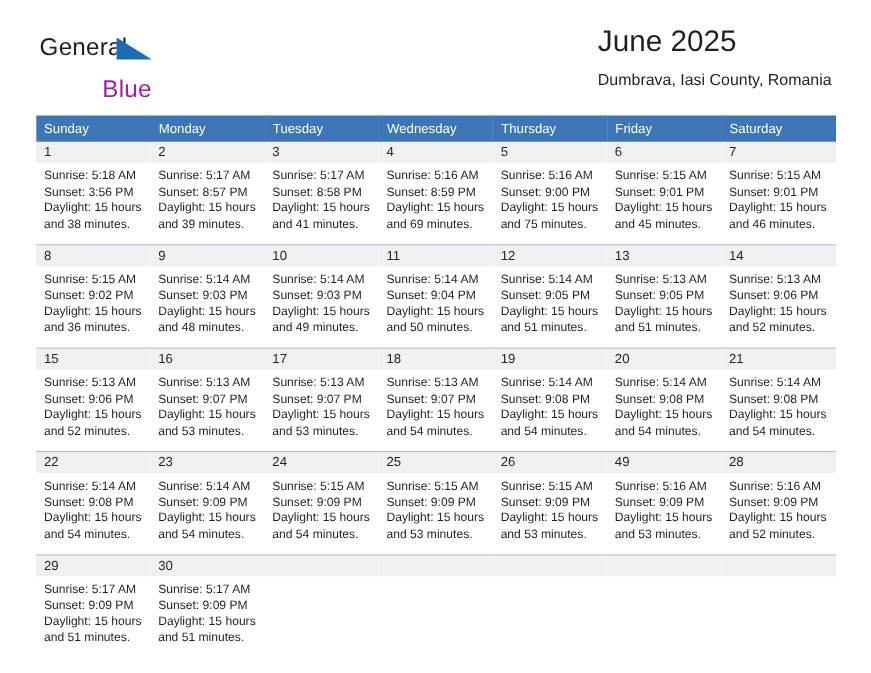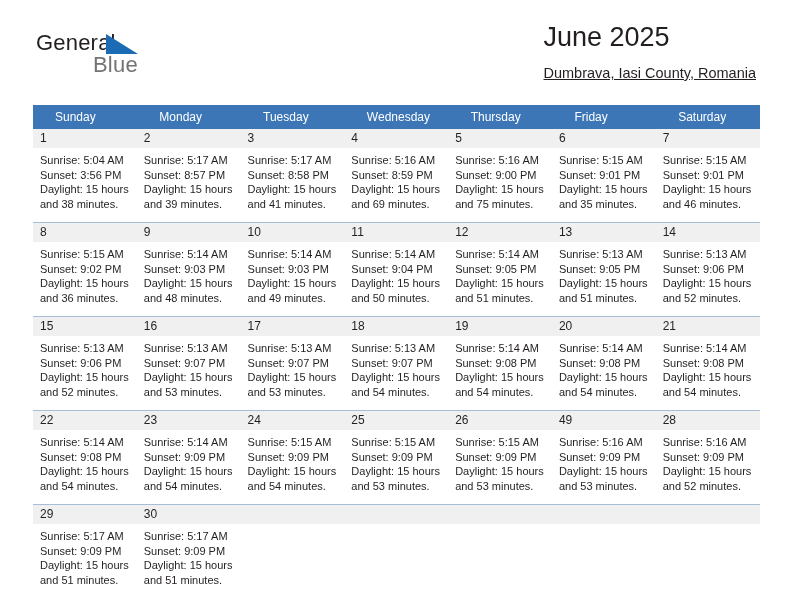--- a/index.html
+++ b/index.html
@@ -50,65 +50,64 @@
     left: 70px;
     top: 4px;
     width: 0;
     height: 0;
     border-left: 32px solid #1b6cb5;
     border-top: 20px solid transparent;
   }
   .brand-blue {
     position: absolute;
     left: 57px;
-    top: 22px;
+    top: 38px;
     font-size: 22px;
-    color: #737373;
+    color: #a21caf;
     letter-spacing: 0.2px;
   }
 
   .title-block {
     position: absolute;
     right: 36px;
     top: 21px;
   }
   .cal-title {
     font-size: 27px;
     color: #231f20;
     line-height: 32px;
     white-space: nowrap;
   }
   .cal-subtitle {
     font-size: 14.5px;
     color: #231f20;
     line-height: 18px;
     margin-top: 11px;
     white-space: nowrap;
-    text-decoration: underline;
   }
 
   
   .cal-wrap {
     position: absolute;
     left: 33px;
     top: 105px;
     width: 727px;
   }
   table.cal {
     width: 727px;
     border-collapse: collapse;
     table-layout: fixed;
   }
   table.cal th {
     background: #3c76b6;
     color: #ffffff;
     font-size: 12px;
     font-weight: normal;
     text-align: left;
-    padding: 5px 0 5px 22px;
+    padding: 5px 0 5px 7px;
     height: 19px;
     box-sizing: border-box;
     border-right: 1px solid #3c76b6;
   }
   table.cal td {
     vertical-align: top;
     padding: 0;
     border-top: 1px solid #9fb8d4;
     background: #ffffff;
     height: 93px;
@@ -175,21 +174,21 @@
           <th>Friday</th>
           <th>Saturday</th>
         </tr>
       </thead>
       <tbody>
 
         <tr class="week-row">
           <td>
             <div class="daynum">1</div>
             <div class="info">
-              <div>Sunrise: 5:04 AM</div>
+              <div>Sunrise: 5:18 AM</div>
               <div>Sunset: 3:56 PM</div>
               <div>Daylight: 15 hours</div>
               <div>and 38 minutes.</div>
             </div>
           </td>
           <td>
             <div class="daynum">2</div>
             <div class="info">
               <div>Sunrise: 5:17 AM</div>
               <div>Sunset: 8:57 PM</div>
@@ -223,21 +222,21 @@
               <div>Daylight: 15 hours</div>
               <div>and 75 minutes.</div>
             </div>
           </td>
           <td>
             <div class="daynum">6</div>
             <div class="info">
               <div>Sunrise: 5:15 AM</div>
               <div>Sunset: 9:01 PM</div>
               <div>Daylight: 15 hours</div>
-              <div>and 35 minutes.</div>
+              <div>and 45 minutes.</div>
             </div>
           </td>
           <td>
             <div class="daynum">7</div>
             <div class="info">
               <div>Sunrise: 5:15 AM</div>
               <div>Sunset: 9:01 PM</div>
               <div>Daylight: 15 hours</div>
               <div>and 46 minutes.</div>
             </div>

